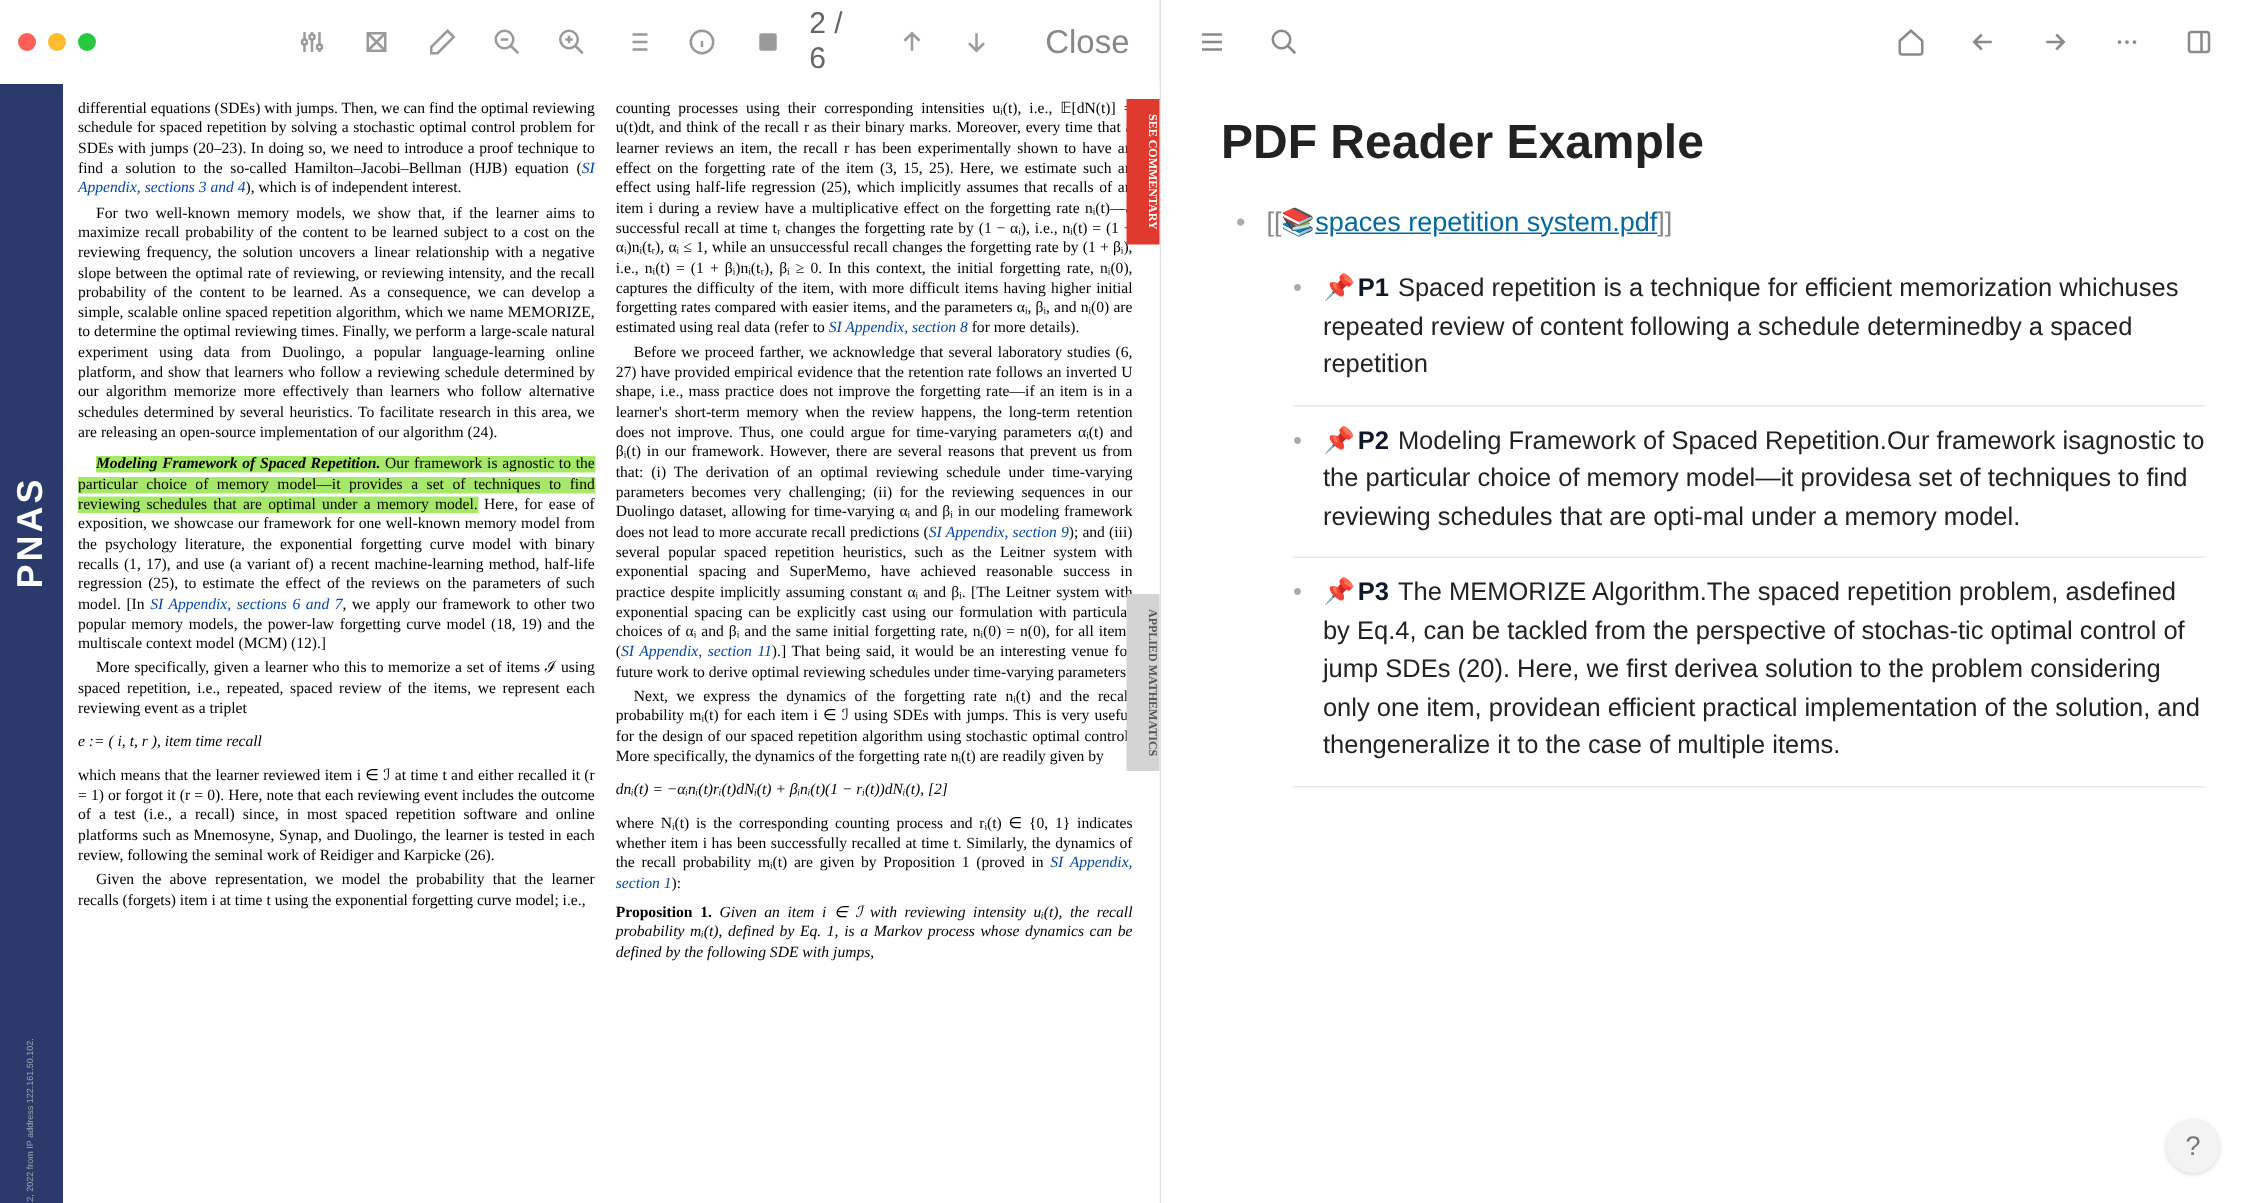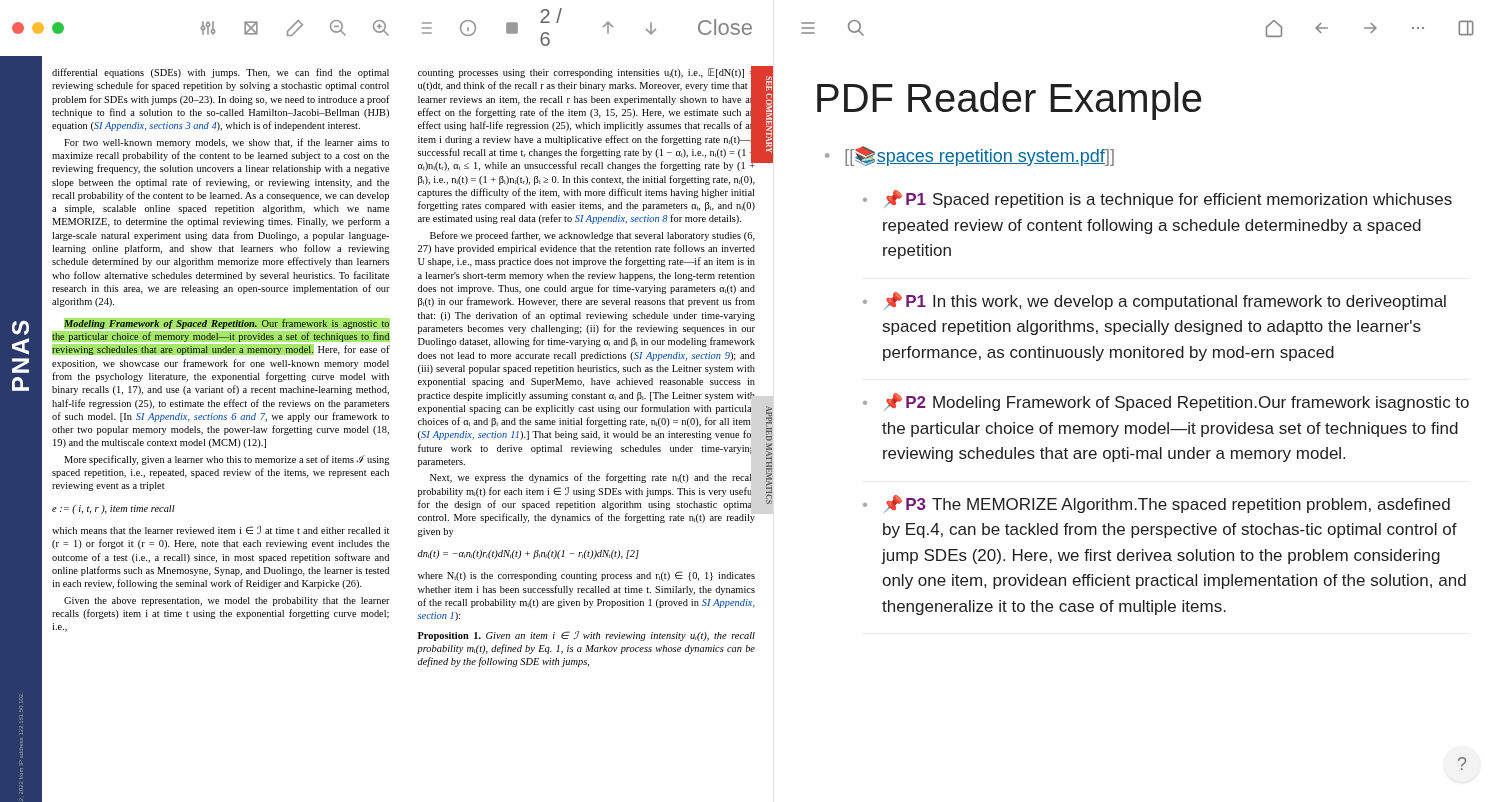--- a/index.html
+++ b/index.html
@@ -19,21 +19,21 @@
   .tbtn svg { width: 20px; height: 20px; }
   .spacer { flex: 1; }
   .page-ind { color: #666; font-size: 20px; margin-right: 6px; }
   .close-btn { color: #888; font-size: 22px; margin-left: 22px; margin-right: 8px; cursor: pointer; }
 
   
   .pdf-area { flex: 1; display: flex; position: relative; background: #fff; }
   .pnas-strip { width: 42px; background: #2a3a6a; position: relative; display: flex; flex-direction: column; align-items: center; }
   .pnas-label { position: absolute; top: 285px; left: 50%; transform: translateX(-50%) rotate(-90deg); color: #fff; font-size: 24px; font-weight: 600; letter-spacing: 2px; white-space: nowrap; }
   .dl-info { position: absolute; bottom: 20px; left: 50%; transform: translate(-50%, 0) rotate(-90deg); transform-origin: center; color: #9aa; font-size: 6px; white-space: nowrap; }
-  .pdf-cols { flex: 1; display: flex; gap: 28px; padding: 10px 18px 10px 10px; font-size: 10.4px; line-height: 1.28; color: #000; text-align: justify; font-family: Georgia, "Times New Roman", serif; position: relative; }
+  .pdf-cols { flex: 1; display: flex; gap: 14px; padding: 10px 18px 10px 10px; font-size: 10.4px; line-height: 1.28; color: #000; text-align: justify; font-family: Georgia, "Times New Roman", serif; position: relative; }
   .pdf-col { flex: 1; }
   .pdf-cols p { margin-bottom: 3px; }
   .hl { background: #a6e96a; }
   .sect { font-weight: bold; font-style: italic; }
   .link { color: #0047ab; }
   .ital { font-style: italic; }
   .indent { text-indent: 12px; }
   .eq { text-align: left; font-style: italic; padding: 6px 0; }
 
   
@@ -42,30 +42,30 @@
   .side-tab.gray { background: #d4d4d4; color: #555; top: 340px; }
 
   
   .rtoolbar { height: 56px; display: flex; align-items: center; padding: 0 16px; gap: 12px; }
   .rtoolbar .rspacer { flex: 1; }
   .rbtn { width: 36px; height: 36px; display: flex; align-items: center; justify-content: center; color: #8a8a8a; cursor: pointer; }
   .rbtn svg { width: 20px; height: 20px; }
 
   
   .notes { flex: 1; padding: 20px 30px 20px 40px; overflow: auto; }
-  .notes h1 { font-size: 40px; font-weight: 400; margin-bottom: 24px; color: #222; }
+  .notes h1 { font-size: 32px; font-weight: 700; margin-bottom: 24px; color: #222; }
   .file-link { display: flex; align-items: center; font-size: 18px; margin-bottom: 10px; margin-left: 10px; }
   .file-link::before { content: "•"; color: #aaa; margin-right: 14px; }
   .file-link .br { color: #888; }
   .file-link .lk { color: #0369a1; text-decoration: underline; }
   .note-item { display: flex; margin-left: 48px; padding: 10px 0 14px 0; border-bottom: 1px solid #e8e8e8; font-size: 17px; line-height: 1.5; color: #222; }
   .note-item::before { content: "•"; color: #aaa; margin-right: 14px; flex-shrink: 0; }
   .note-body { flex: 1; }
   .pin { display: inline-block; margin-right: 2px; }
-  .ptag { color: #701a75; font-weight: 700; margin-right: 6px; }
+  .ptag { color: #0f172a; font-weight: 700; margin-right: 6px; }
 
   .fab { position: absolute; right: 20px; bottom: 20px; width: 36px; height: 36px; border-radius: 50%; background: #f3f3f3; color: #777; display: flex; align-items: center; justify-content: center; font-size: 18px; box-shadow: 0 1px 3px rgba(0,0,0,.15); cursor: pointer; }
 </style>
 </head>
 <body>
 
 <div class="app">
   <div class="left-pane">
     <div class="toolbar">
       <div class="traffic">
@@ -214,23 +214,20 @@
         <span class="br">[[</span>
           <span>📚 </span>
           <span class="lk">spaces repetition system.pdf</span>
           <span class="br">]]</span>
       </div>
       <div id="note-list">
           <div class="note-item">
             <div class="note-body"><span class="pin">📌</span><span class="ptag">P1</span>Spaced repetition is a technique for efficient memorization whichuses repeated review of content following a schedule determinedby  a  spaced  repetition</div>
           </div>
           <div class="note-item">
-            <div class="note-body"><span class="pin">📌</span><span class="ptag">P1</span>In this work, we develop a computational framework to deriveoptimal spaced repetition algorithms, specially designed to adaptto the learner's performance, as continuously monitored by mod-ern  spaced</div>
-          </div>
-          <div class="note-item">
             <div class="note-body"><span class="pin">📌</span><span class="ptag">P2</span>Modeling Framework of Spaced Repetition.Our framework  isagnostic to the particular choice of memory model—it providesa  set  of  techniques  to  find  reviewing  schedules  that  are  opti-mal  under  a  memory  model.</div>
           </div>
           <div class="note-item">
             <div class="note-body"><span class="pin">📌</span><span class="ptag">P3</span>The MEMORIZE Algorithm.The  spaced  repetition  problem,  asdefined by Eq.4, can be tackled from the perspective of stochas-tic  optimal  control  of  jump  SDEs  (20).  Here,  we  first  derivea solution to the problem considering  only  one  item,  providean efficient practical implementation of the solution, and thengeneralize it to the case of multiple items.</div>
           </div>
         </div>
     </div>
 
     <div class="fab">?</div>
   </div>

